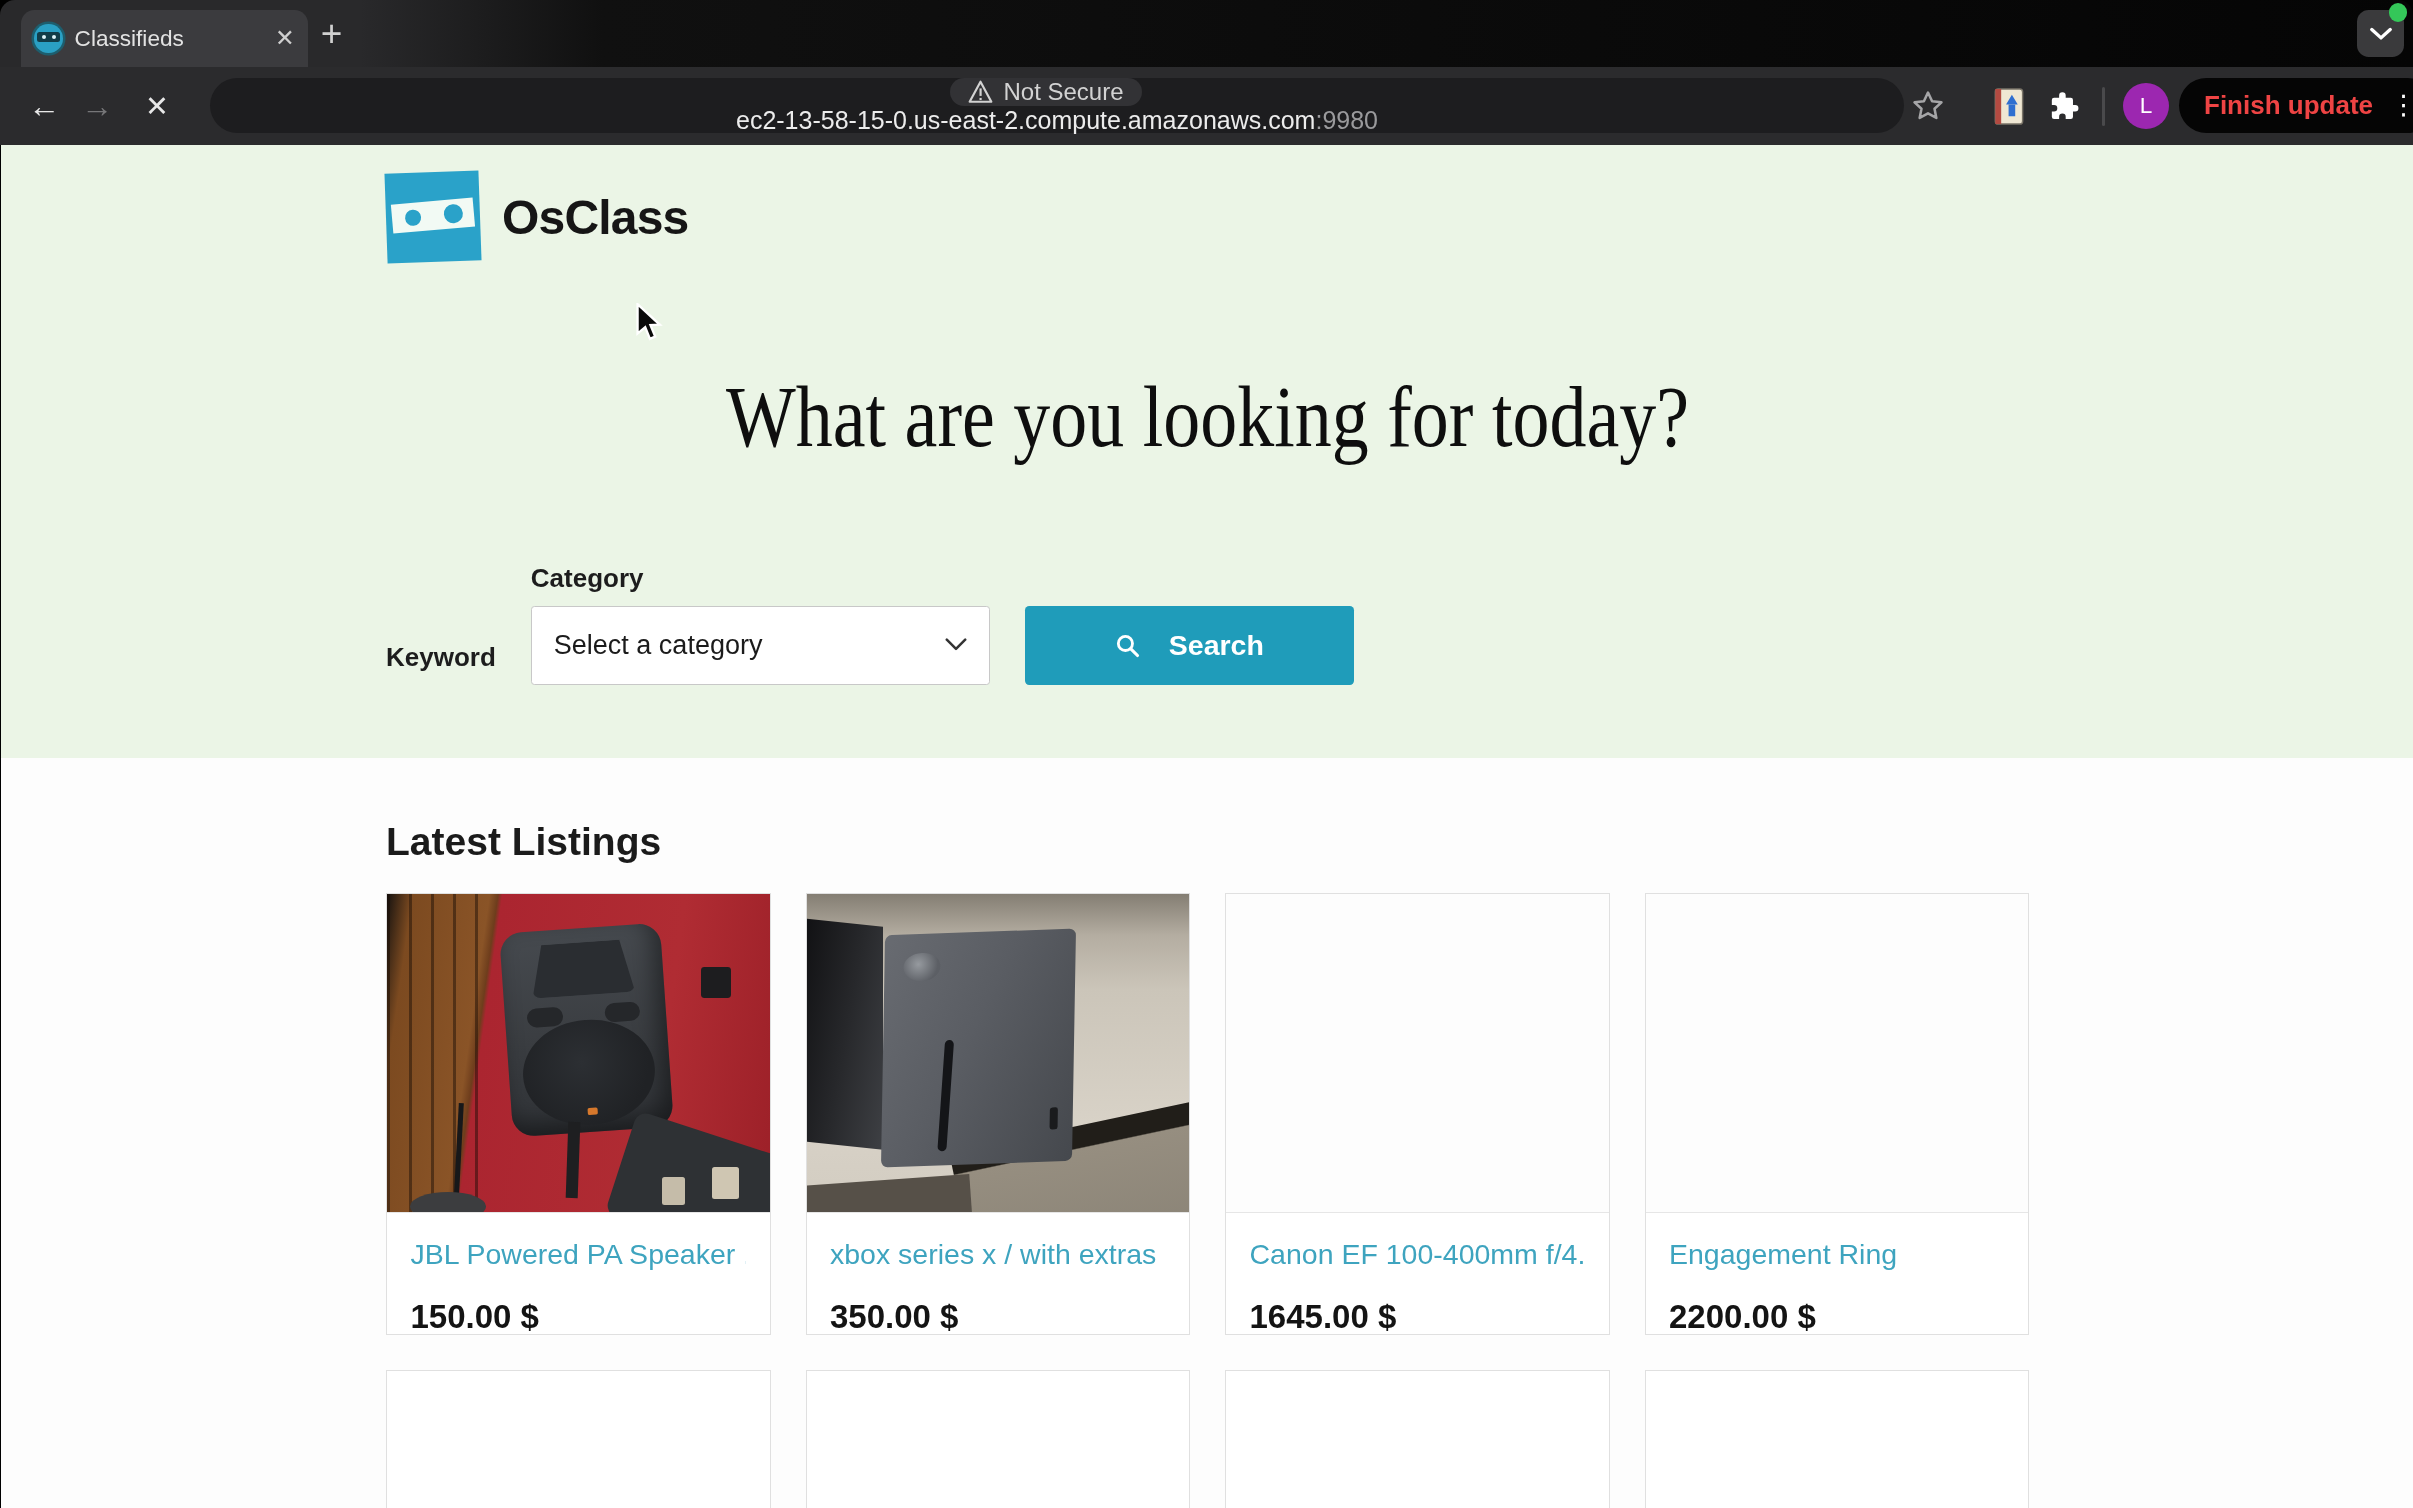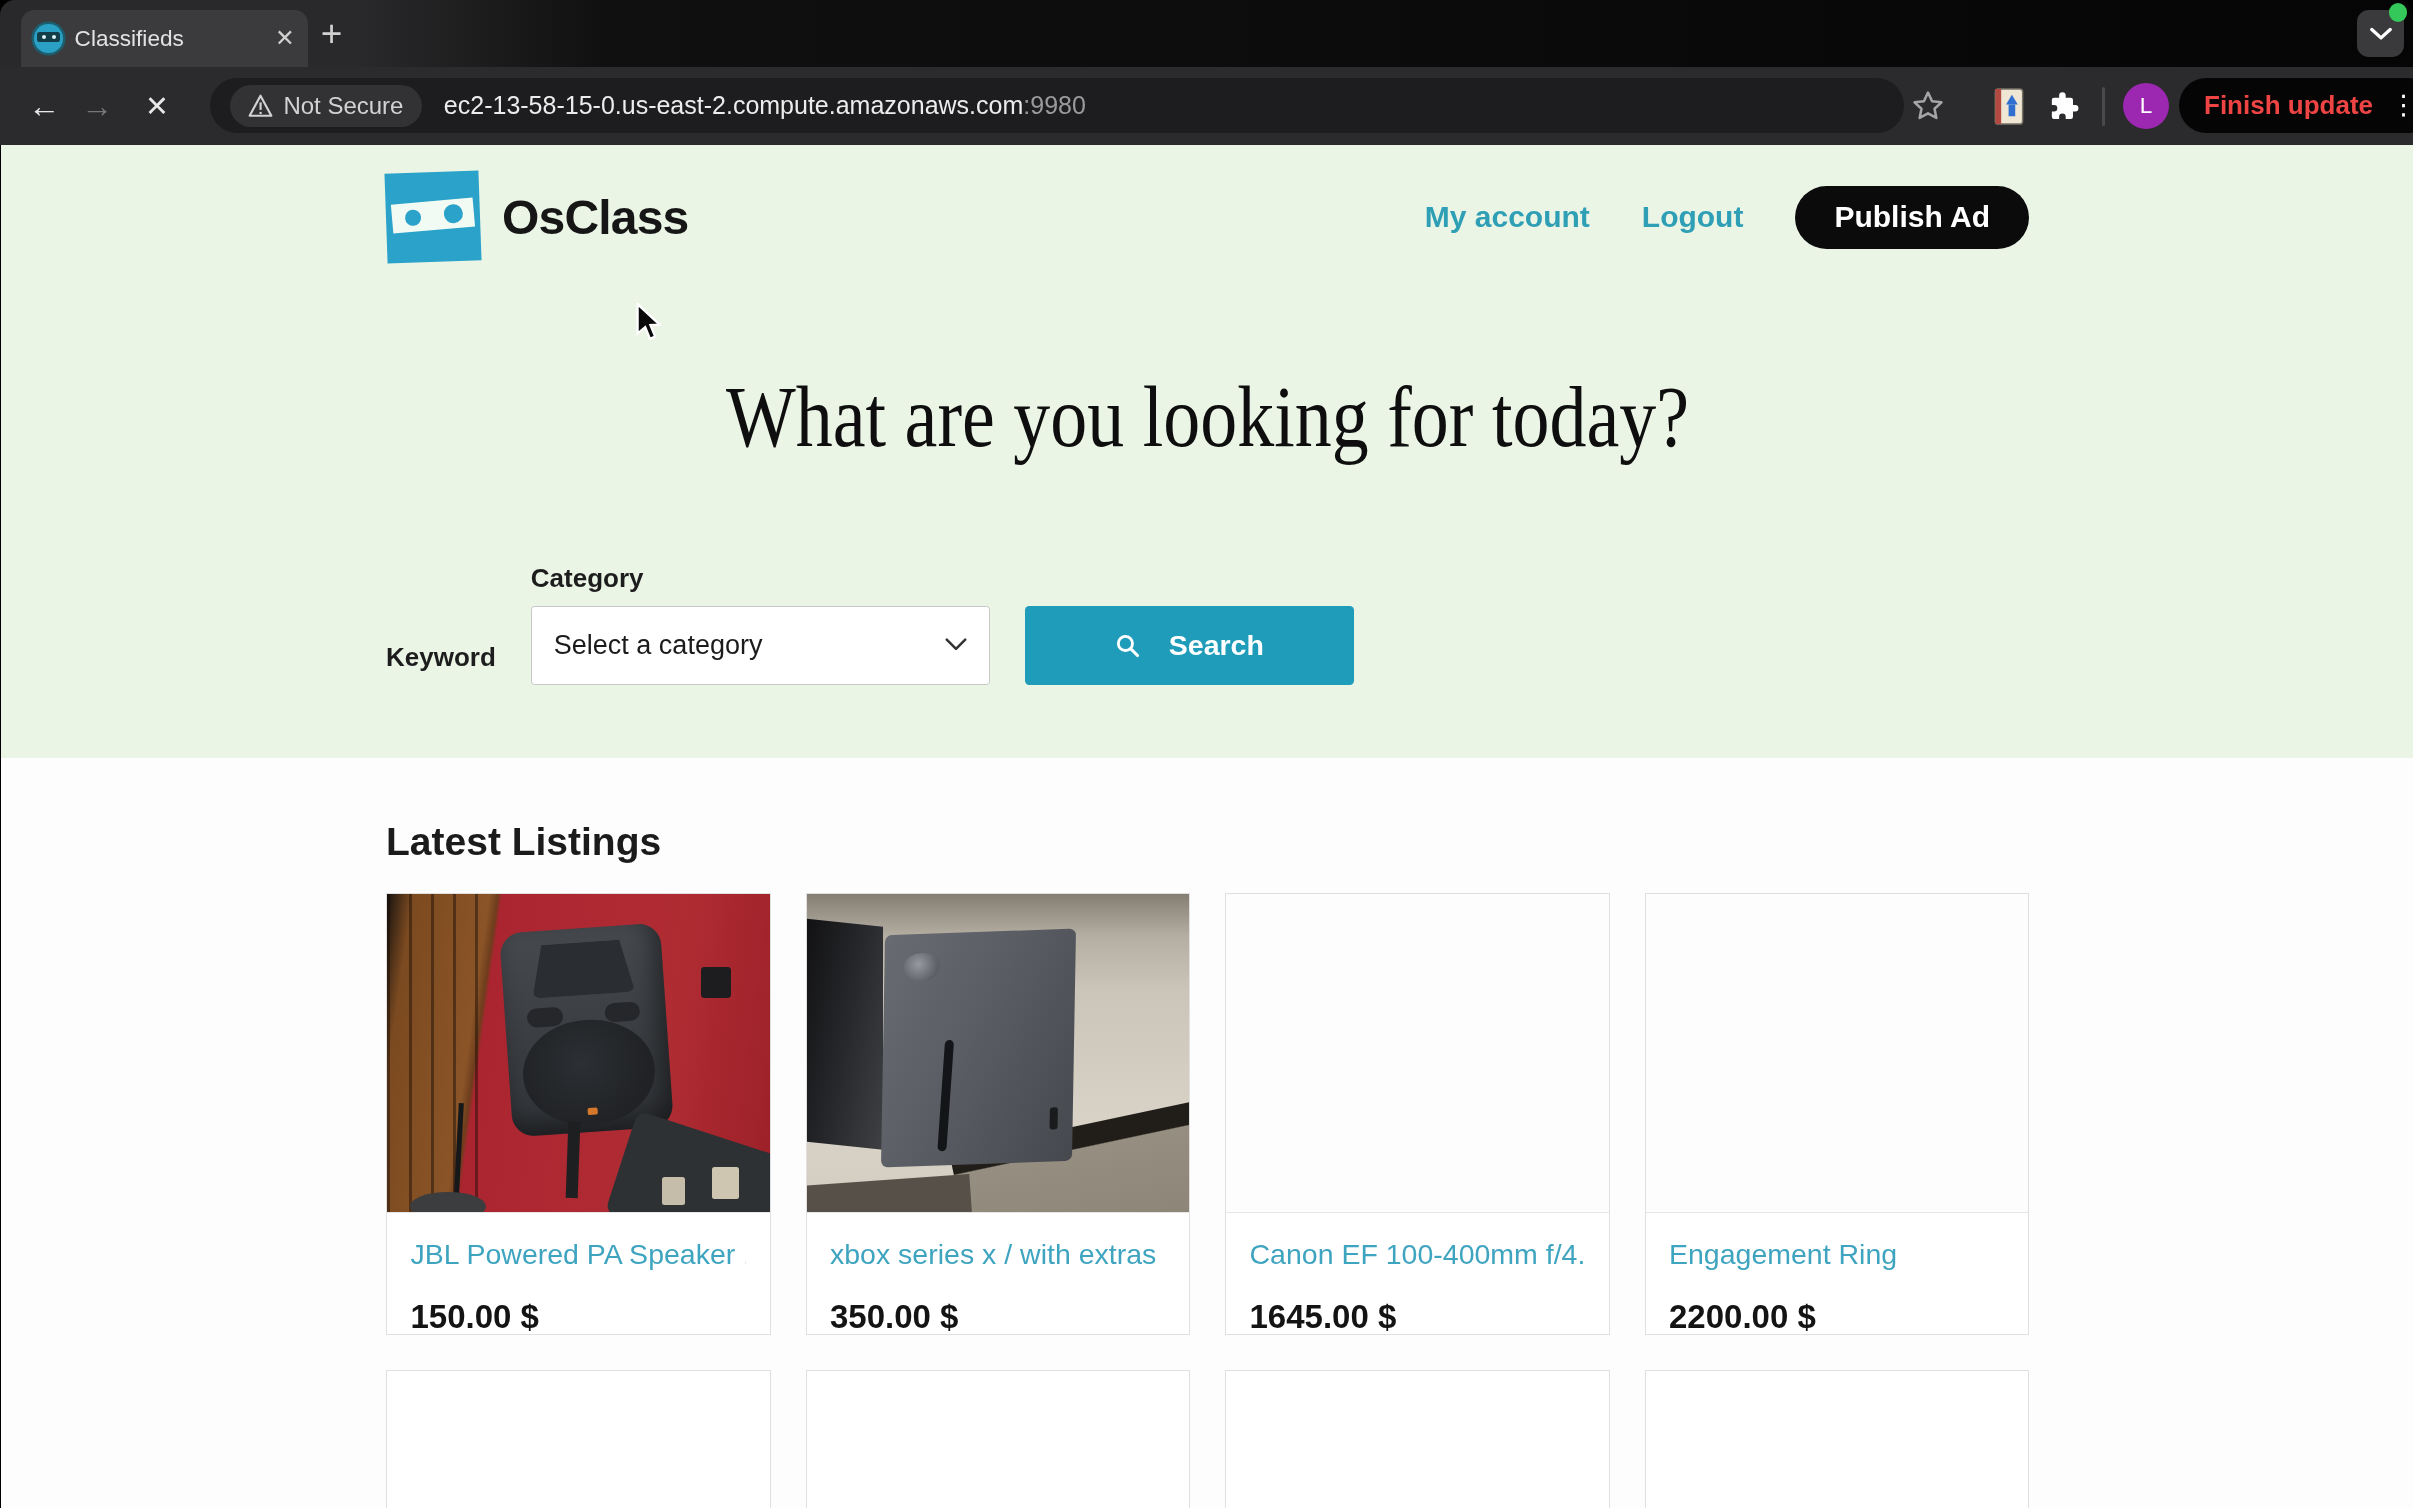--- a/index.html
+++ b/index.html
@@ -28,21 +28,21 @@
   .green-dot { position:absolute; left:2389px; top:3.4px; width:18.4px; height:18.4px; border-radius:50%; background:#34c759; }
 
   
   .toolbar { position:absolute; left:0; top:67px; width:2413px; height:78px; background:#2b2b2d; }
   .navbtn { position:absolute; top:0; height:78px; display:flex; align-items:center; justify-content:center;
     font-size:32px; width:50px; }
   .nav-back { left:19px; color:#e8e8e8; }
   .nav-fwd  { left:72px; color:#767678; }
   .nav-stop { left:132px; color:#e8e8e8; font-size:28.5px; }
   .omnibox { position:absolute; left:210px; top:11px; width:1694px; height:55px; background:#1d1d1f;
-    border-radius:28px; display:flex; align-items:center; padding:0 20px; }
+    border-radius:28px; display:flex; align-items:center; padding:0 20px;flex-direction:column; }
   .sec-chip { display:flex; align-items:center; gap:10px; background:#323235; border-radius:21px;
     height:42px; padding:0 18.4px; margin-right:22px; }
   .sec-chip svg { width:25px; height:23.5px; }
   .sec-label { color:#d2d2d2; font-size:24px; white-space:nowrap; }
   .url { font-size:25px; white-space:nowrap; }
   .url .host { color:#ececec; }
   .url .port { color:#9a9a9c; }
   .tool-ic { position:absolute; top:0; height:78px; display:flex; align-items:center; justify-content:center; }
   .ic-star { left:1909px; width:37px; }
   .ic-ext  { left:1988px; width:40px; }
@@ -220,25 +220,20 @@
         <div class="logo">
           <div class="logo-mark">
             <div class="logo-band">
                 <i class="e1"></i>
                 <i class="e2"></i>
               </div>
           </div>
           <div class="logo-text">OsClass</div>
         </div>
         <div class="spacer"></div>
-        <div class="nav-links">
-          <a class="nav-link" href="#">My account</a>
-          <a class="nav-link" href="#">Logout</a>
-          <button class="publish-btn">Publish Ad</button>
-        </div>
       </div>
 
       <h1 class="hero-title"><span>What are you looking for today?</span></h1>
 
       <div class="search-form">
         <div class="f-group">
           <label class="f-label">Keyword</label>
         </div>
         <div class="f-group">
           <label class="f-label">Category</label>

